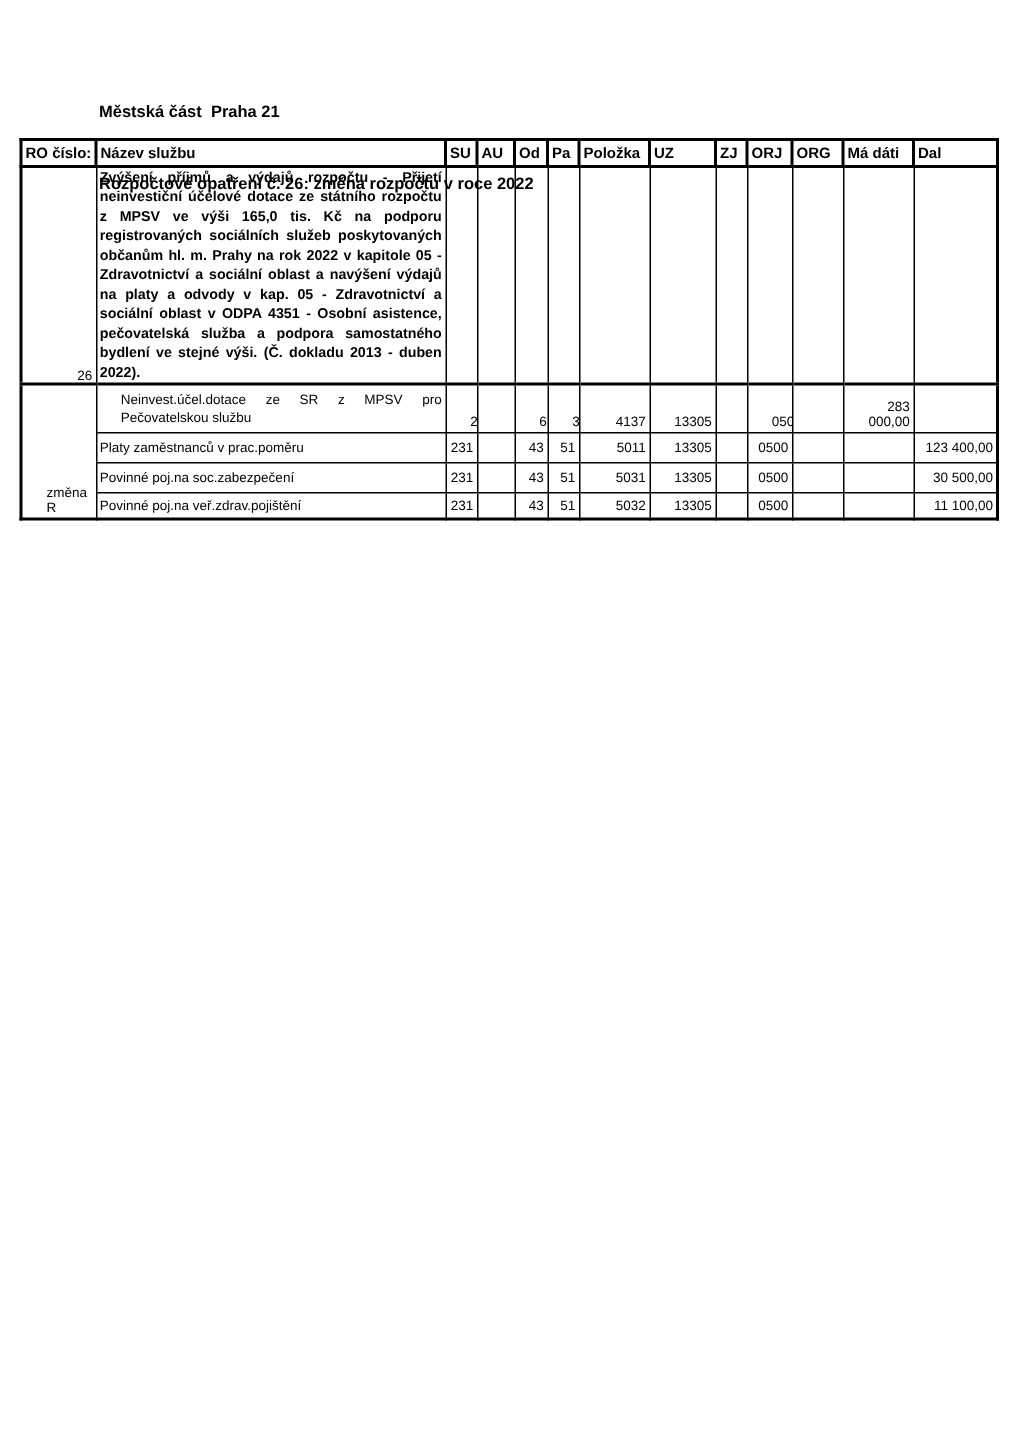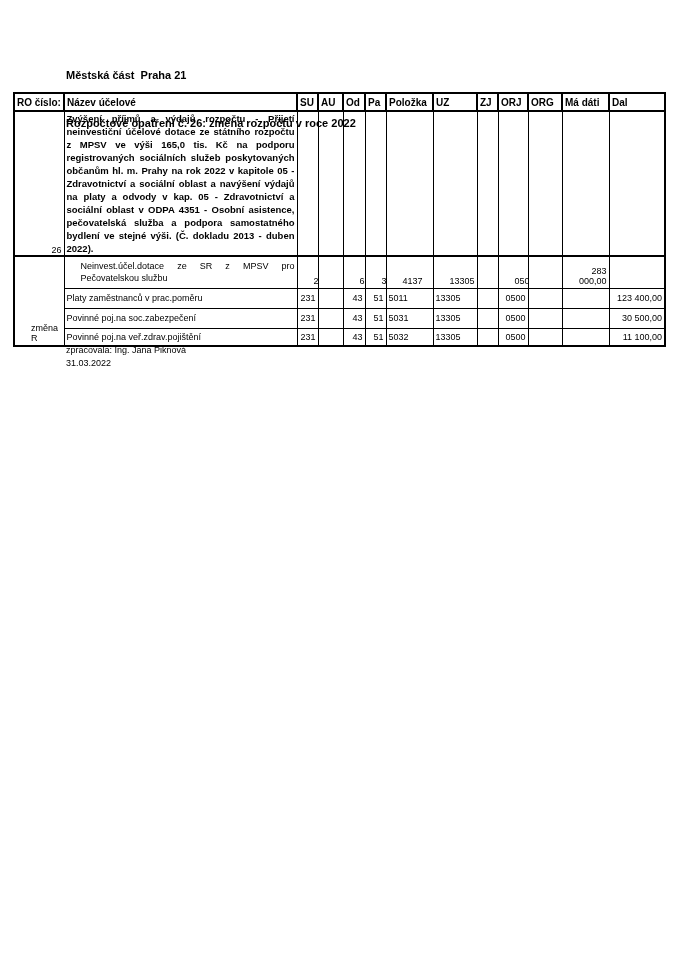--- a/index.html
+++ b/index.html
@@ -93,21 +93,21 @@
   tr.r1 td.name {
     vertical-align: top;
     padding-top: 3px;
     text-align: justify;
     line-height: 12px;
   }
   tr.r1 td { vertical-align: bottom; padding-bottom: 2px; padding-left: 16px; }
   tr.r2 td, tr.r3 td, tr.r4 td { vertical-align: middle; }
 
   td.c-su, td.c-au, td.c-od, td.c-pa { text-align: right; padding-right: 5px; }
-  td.c-pol, td.c-uz { padding-right: 3px; margin-left: 35px; }
+  td.c-pol, td.c-uz { text-align: right; padding-right: 3px; margin-left: 35px; }
   td.c-orj { text-align: right; padding-left: 2px; }
   td.c-madati, td.c-dal { text-align: right; padding-right: 2px; }
 
   .doc-footer {
     position: absolute;
     left: 66px;
     top: 344px;
     font-size: 9px;
     line-height: 13px;
     font-weight: normal;
@@ -135,21 +135,21 @@
         <col style="width:44px">
         <col style="width:21px">
       <col style="width:30px">
         <col style="width:34px">
         <col style="width:47px">
       <col style="width:56px">
     </colgroup>
     <tbody>
       <tr class="head">
         <th>RO číslo:</th>
-        <th>Název účelové</th>
+        <th>Název službu</th>
         <th>SU</th>
         <th>AU</th>
         <th>Od</th>
         <th>Pa</th>
         <th>Položka</th>
         <th>UZ</th>
         <th>ZJ</th>
         <th>ORJ</th>
         <th>ORG</th>
         <th>Má dáti</th>
@@ -228,18 +228,14 @@
         <td class="c-uz">13305</td>
         <td class="c-zj"></td>
         <td class="c-orj">0500</td>
         <td class="c-org"></td>
         <td class="c-madati"></td>
         <td class="c-dal">11 100,00</td>
       </tr>
     </tbody>
   </table>
 
-  <div class="doc-footer">
-    <div>zpracovala: Ing. Jana Piknová</div>
-    <div>31.03.2022</div>
-  </div>
 
 </div>
 
 </body></html>

